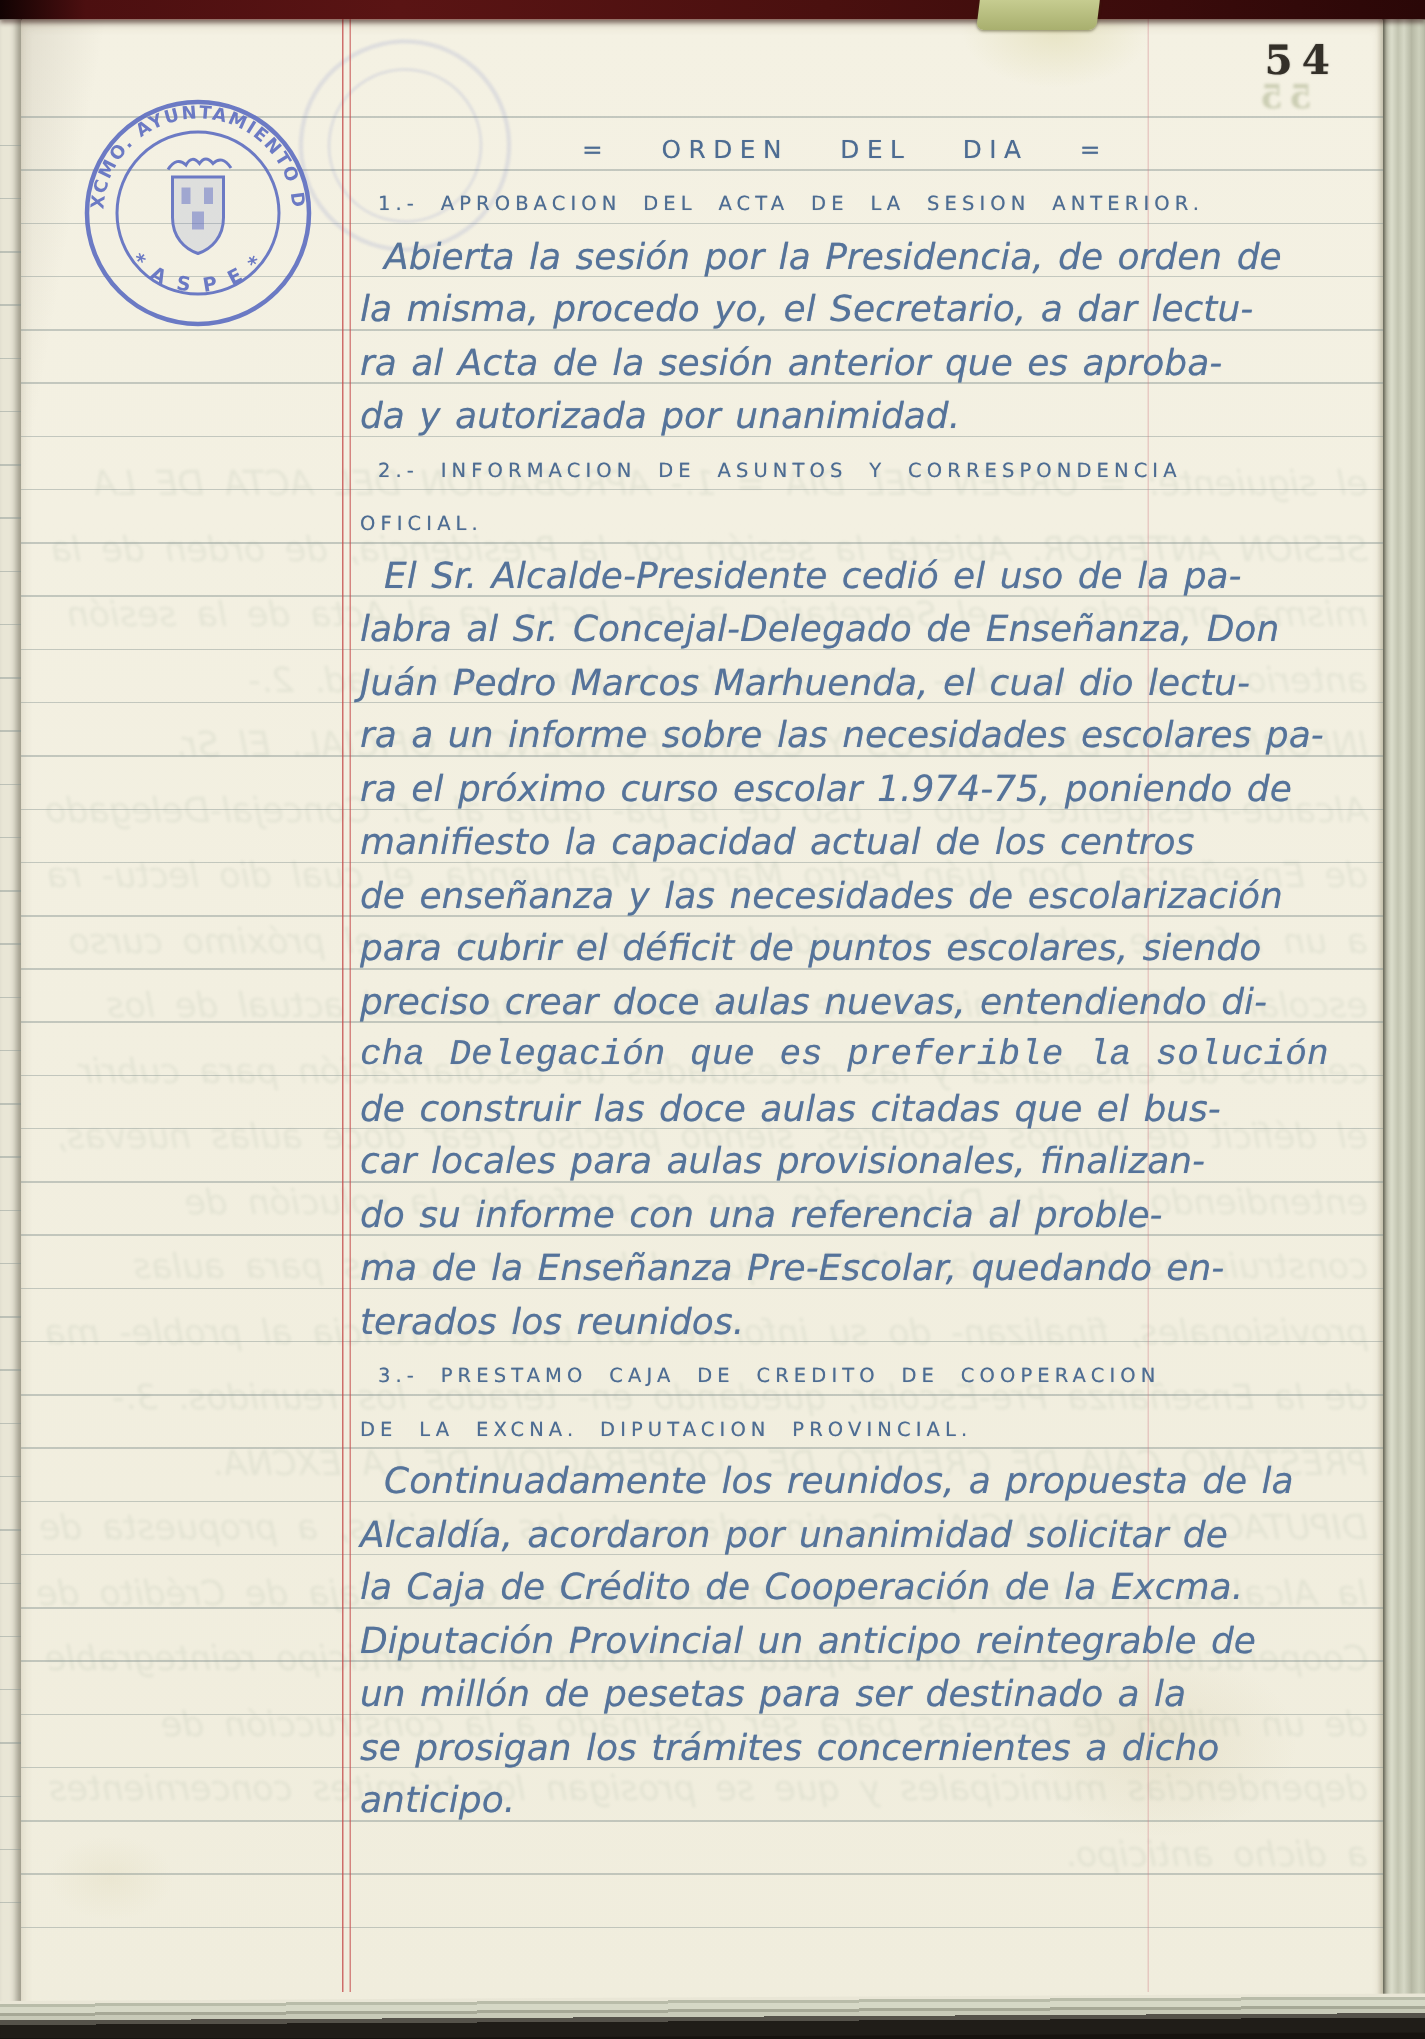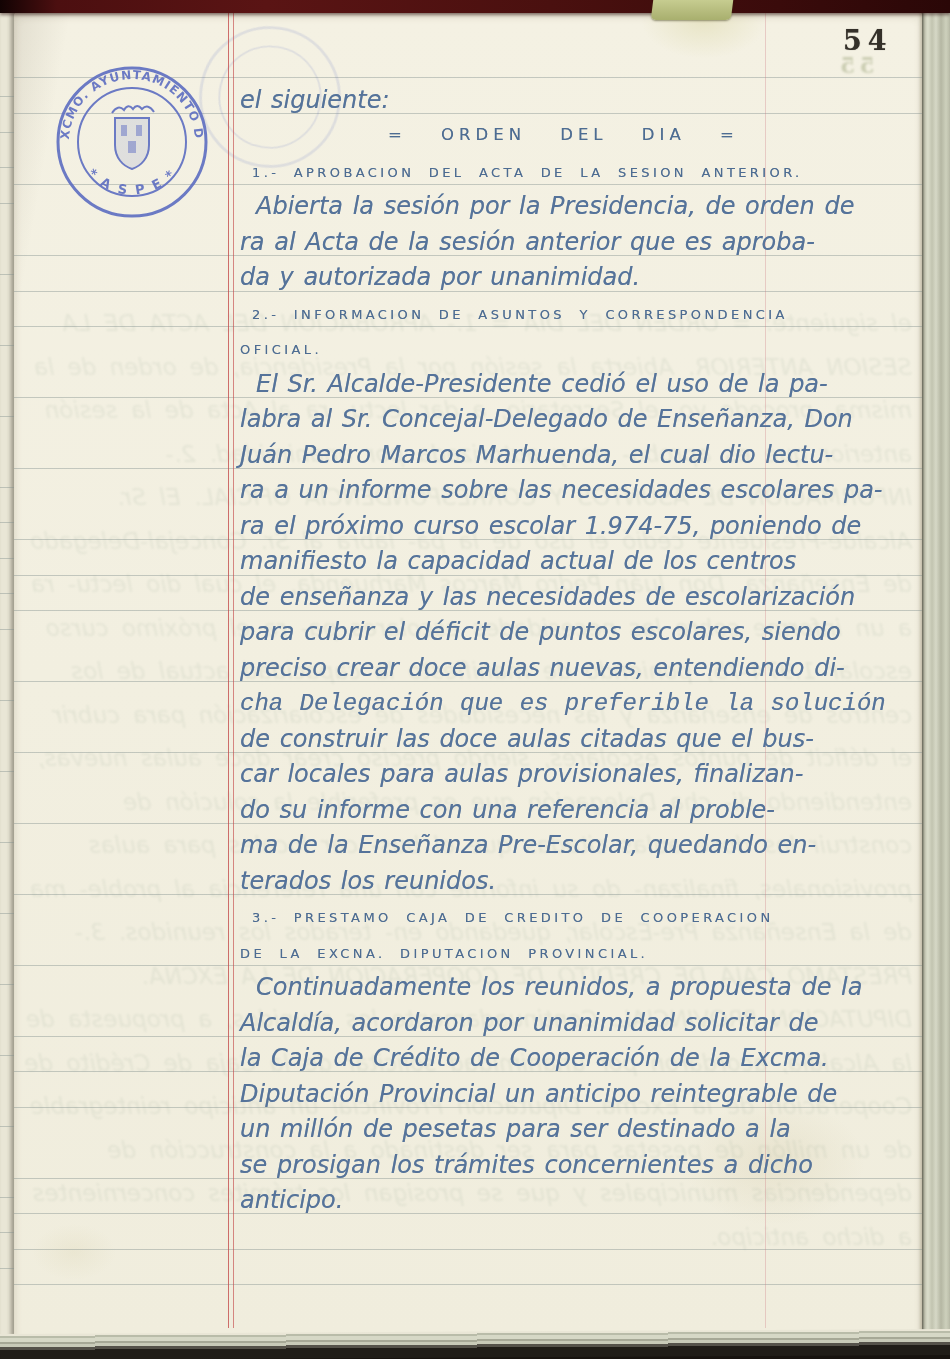--- a/index.html
+++ b/index.html
@@ -116,30 +116,30 @@
         <rect x="76" y="79" width="8" height="12" fill="rgba(96,112,194,0.55)" stroke="none"></rect>
         <path d="M60,51 q6,-9 12,-3 q4,-7 9,-1 q4,-6 9,0 q6,-6 12,3" fill="none" stroke-width="2"></path>
       </g>
     </svg>
 
     <div class="ghost-number">55</div>
     <div class="page-number">54</div>
 
     <div class="manuscript">
         <div class="line">
-          <span class="hand" style="padding-left: 0px;">el siguiente:</span>
-        </div>
-        <div class="line">
           <span class="caps-wide" style="padding-left: 148px;">= ORDEN DEL DIA =</span>
         </div>
         <div class="line">
           <span class="caps" style="padding-left: 12px;">1.- APROBACION DEL ACTA DE LA SESION ANTERIOR.</span>
         </div>
         <div class="line">
           <span class="hand" style="padding-left: 16px;">Abierta la sesión por la Presidencia, de orden de</span>
+        </div>
+        <div class="line">
+          <span class="hand" style="padding-left: 0px;">la misma, procedo yo, el Secretario, a dar lectu-</span>
         </div>
         <div class="line">
           <span class="hand" style="padding-left: 0px;">ra al Acta de la sesión anterior que es aproba-</span>
         </div>
         <div class="line">
           <span class="hand" style="padding-left: 0px; margin-top: 40px;">da y autorizada por unanimidad.</span>
         </div>
         <div class="line">
           <span class="caps" style="padding-left: 12px;">2.- INFORMACION DE ASUNTOS Y CORRESPONDENCIA</span>
         </div>

